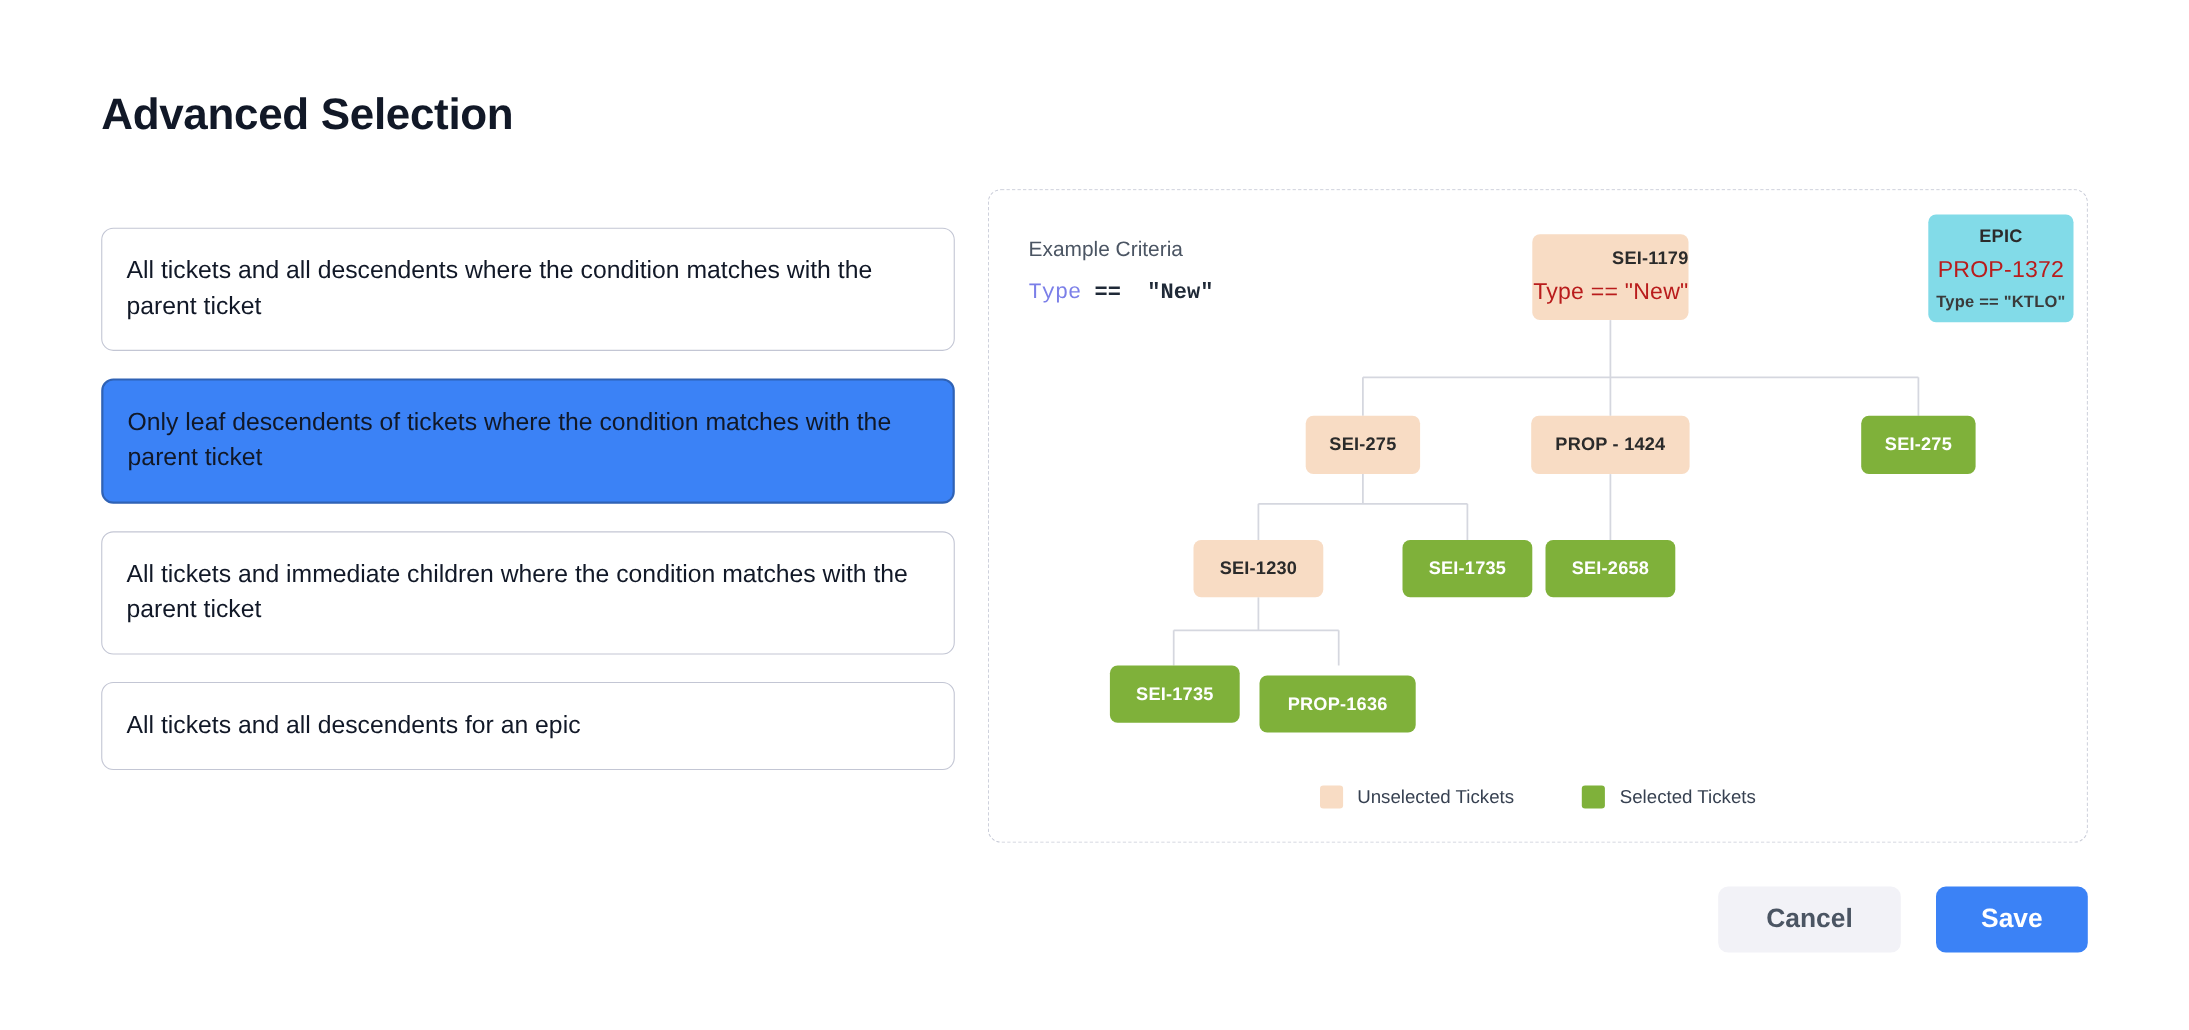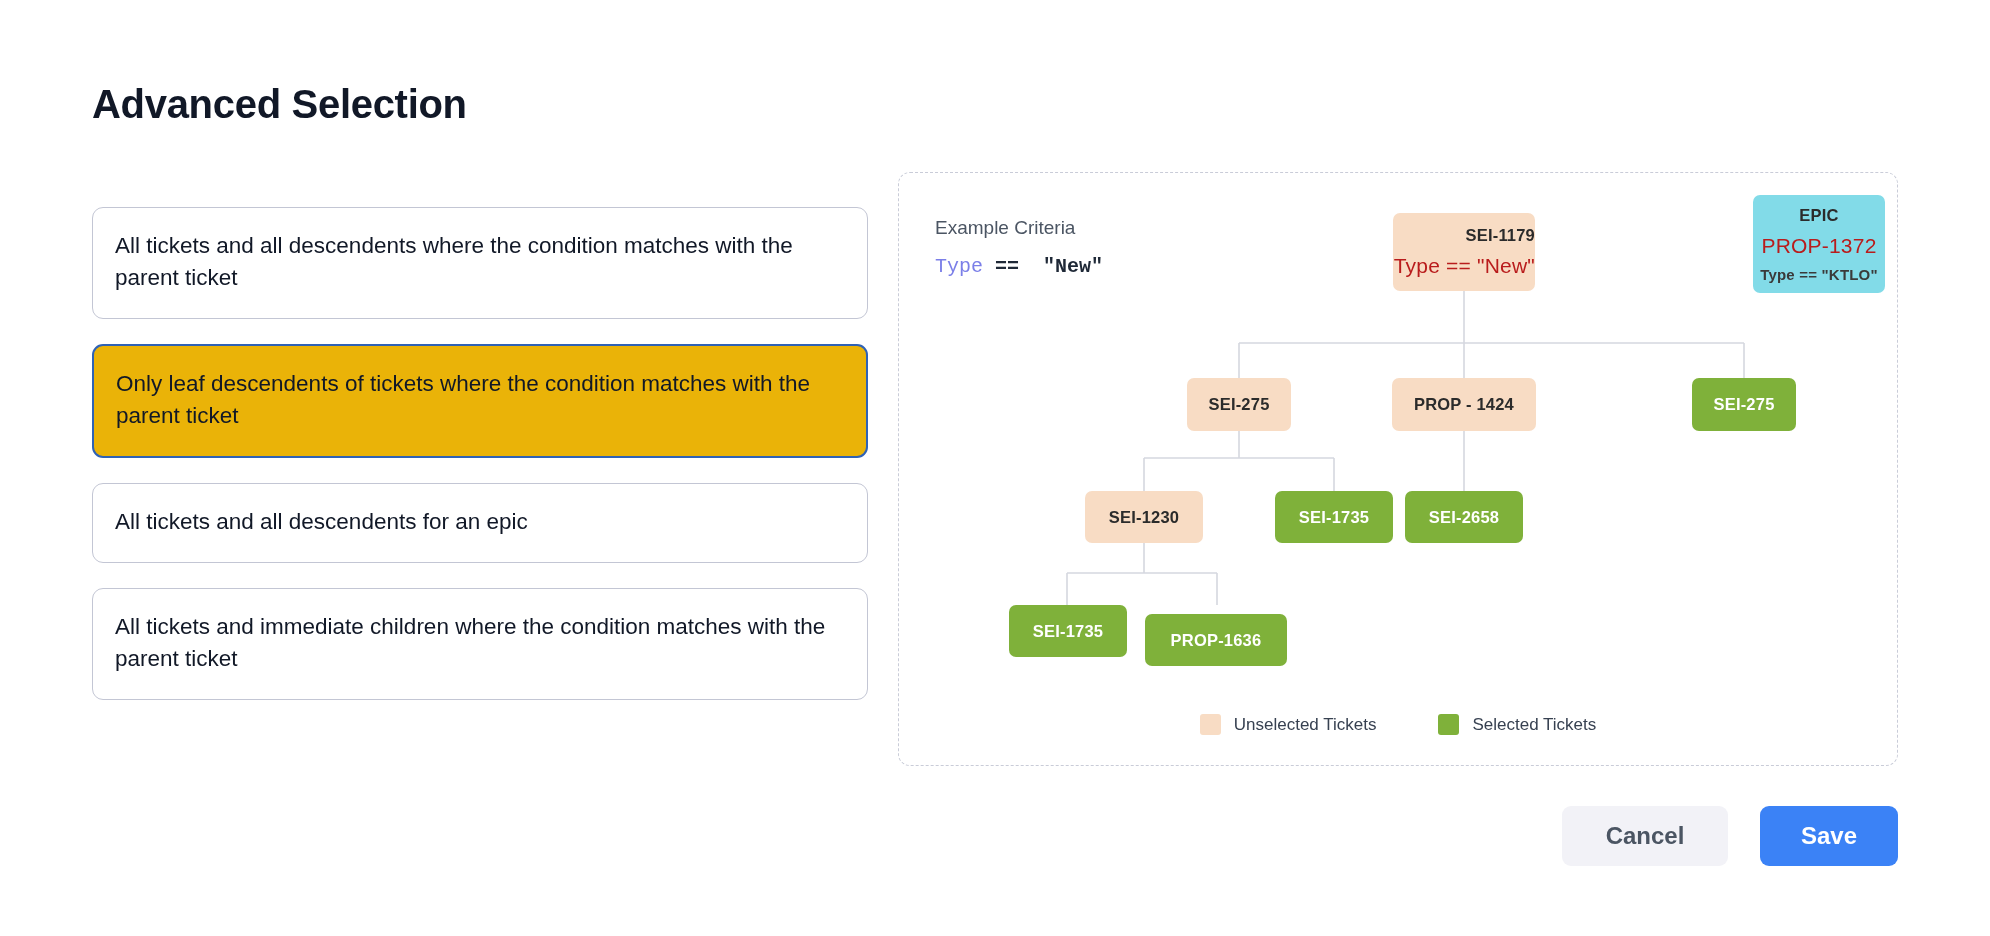--- a/index.html
+++ b/index.html
@@ -32,21 +32,21 @@
     border: 1.6px solid #c3c6d4;
     border-radius: 11px;
     background: #ffffff;
     padding: 22px 22px 24px 22px;
     margin-bottom: 25px;
     cursor: pointer;
   }
   .option-card:last-child { margin-bottom: 0; }
   .option-card.selected {
     border: 2.4px solid #2f62b5;
-    background: #eab308;
+    background: #3b82f6;
   }
   .option-text {
     font-size: 22.5px;
     line-height: 1.42;
     color: #111827;
   }
 
   
   .diagram-panel {
     position: absolute;
@@ -156,25 +156,25 @@
 
     <div class="option-card">
       <div class="option-text">All tickets and all descendents where the condition matches with the parent ticket</div>
     </div>
 
     <div class="option-card selected">
       <div class="option-text">Only leaf descendents of tickets where the condition matches with the parent ticket</div>
     </div>
 
     <div class="option-card">
+      <div class="option-text">All tickets and immediate children where the condition matches with the parent ticket</div>
+    </div>
+
+    <div class="option-card">
       <div class="option-text">All tickets and all descendents for an epic</div>
-    </div>
-
-    <div class="option-card">
-      <div class="option-text">All tickets and immediate children where the condition matches with the parent ticket</div>
     </div>
 
   </div>
 
   <div class="diagram-panel">
 
     <div class="criteria-title">Example Criteria</div>
     <div class="criteria-expr"><span class="kw">Type</span> <span>==</span>  <span>"New"</span></div>
 
     <svg class="edges" viewBox="0 0 1000 594" width="1000" height="594">

